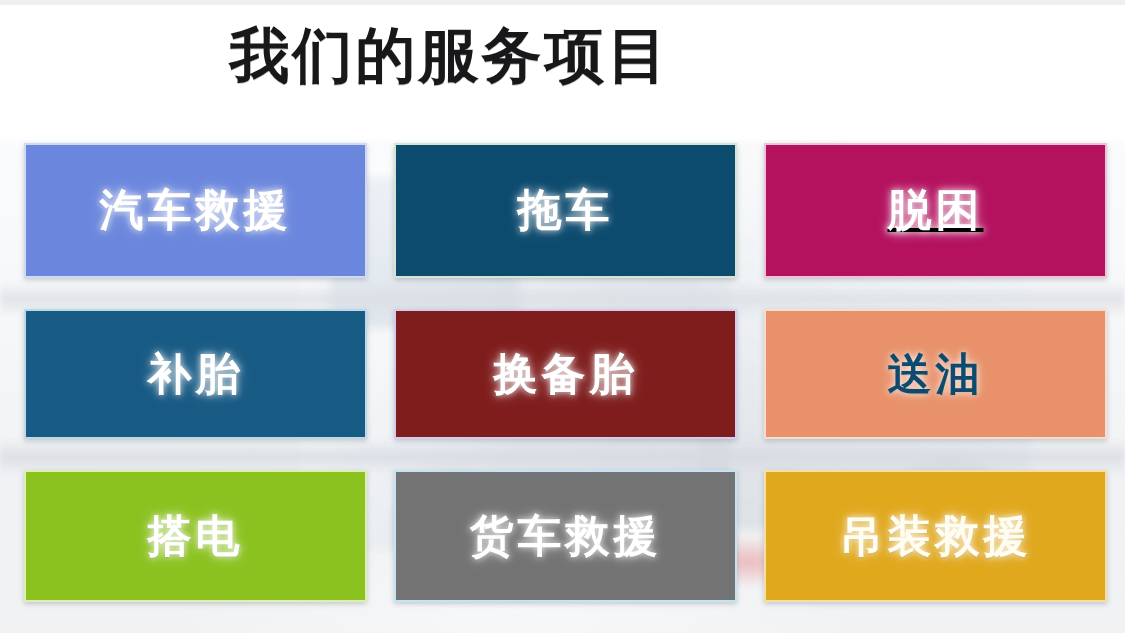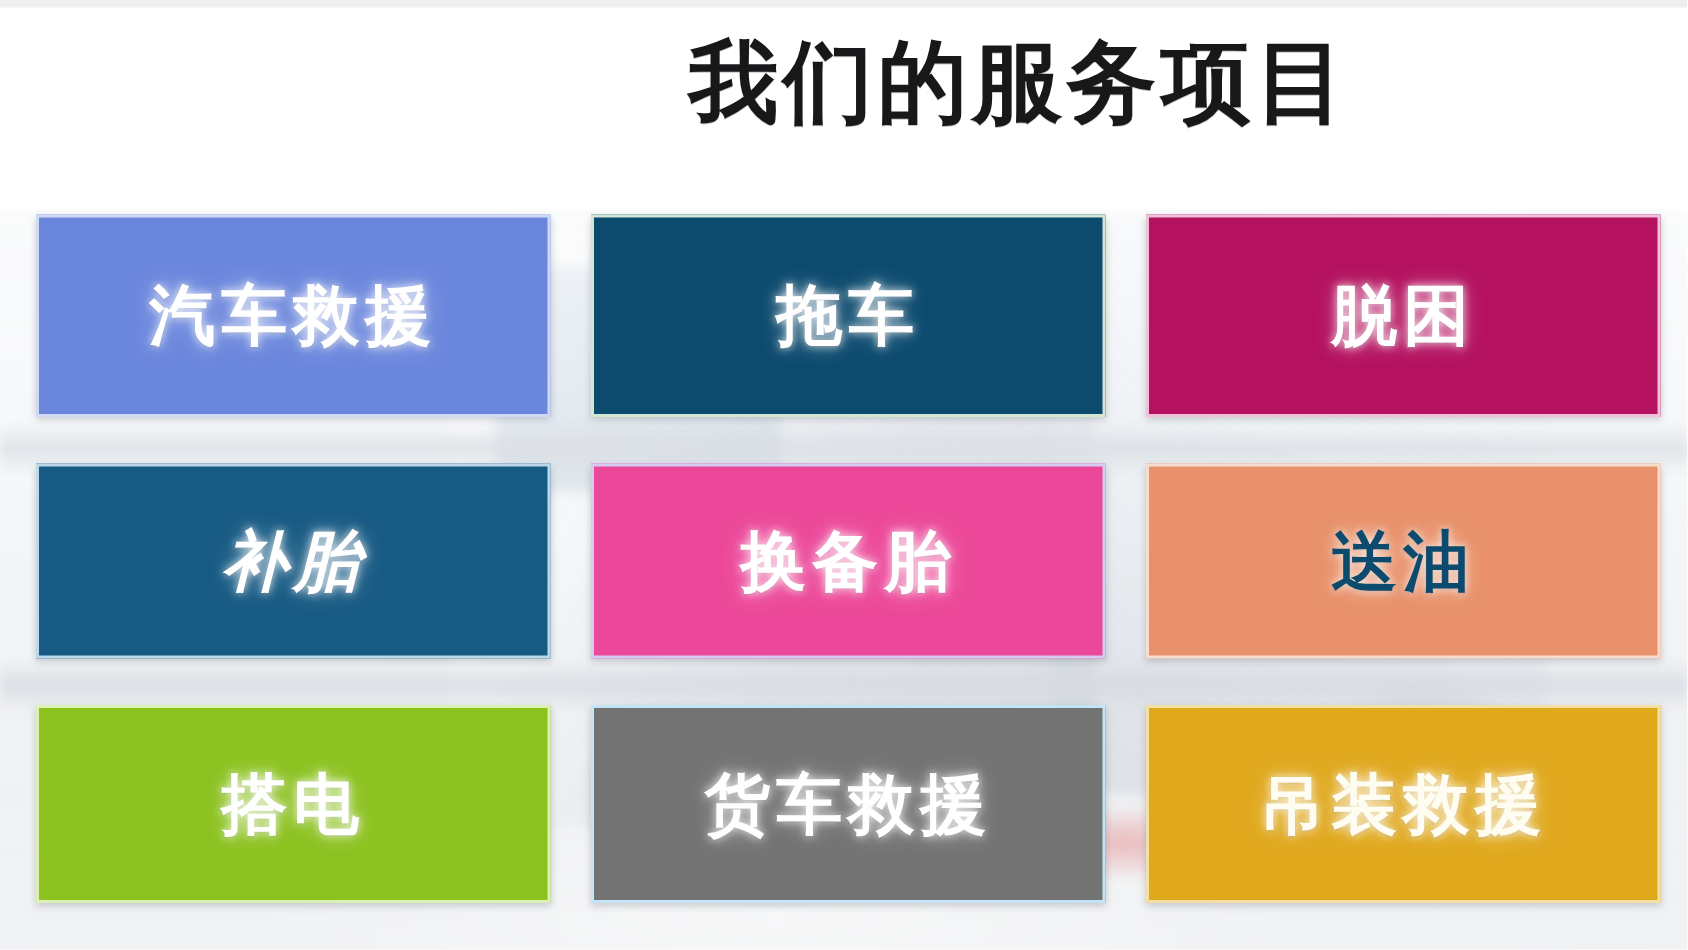--- a/index.html
+++ b/index.html
@@ -138,21 +138,21 @@
     left: 0; top: 0; width: 1125px; height: 5px;
     background: #efeff1;
   }
 
   
   #page-title {
     position: absolute;
     left: 0;
     top: 22px;
     width: 900px;
-    text-align: right;
+    text-align: center;
     font-size: 60px;
     line-height: 1.1;
     font-weight: bold;
     color: #18181a;
     letter-spacing: 3px;
     font-family: "DejaVu Sans", "Liberation Sans", sans-serif;
     text-shadow: 0 1px 0 rgba(0,0,0,0.22);
     white-space: nowrap;
   }
 
@@ -215,27 +215,27 @@
 
   <div id="page-title">我们的服务项目</div>
 
   <div id="tile-grid">
       <div class="tile" style="background: rgb(107, 135, 221); border-color: rgb(207, 217, 244);">
         <span class="tile-label" style="color: rgb(255, 255, 255);">汽车救援</span>
       </div>
       <div class="tile" style="background: #0c4a6e; border-color: rgb(210, 230, 211);">
         <span class="tile-label" style="color: rgb(255, 255, 255);">拖车</span>
       </div>
-      <div class="tile" style="background: rgb(180, 17, 95); border-color: rgb(240, 194, 217);">
+      <div class="tile" style="background: rgb(180, 17, 95); border-color: rgb(240, 194, 217); text-decoration: underline;">
         <span class="tile-label" style="color: rgb(255, 255, 255);">脱困</span>
       </div>
       <div class="tile" style="background: rgb(23, 90, 132); border-color: rgb(188, 217, 234);">
-        <span class="tile-label" style="color: rgb(255, 255, 255); font-style: italic;">补胎</span>
-      </div>
-      <div class="tile" style="background: #ec4899; border-color: rgb(213, 203, 242);">
+        <span class="tile-label" style="color: rgb(255, 255, 255);">补胎</span>
+      </div>
+      <div class="tile" style="background: #7f1d1d; border-color: rgb(213, 203, 242);">
         <span class="tile-label" style="color: rgb(255, 255, 255);">换备胎</span>
       </div>
       <div class="tile" style="background: rgb(232, 145, 106); border-color: rgb(247, 221, 208);">
         <span class="tile-label" style="color: #0c4a6e; text-align: center;">送油</span>
       </div>
       <div class="tile" style="background: rgb(140, 194, 32); border-color: rgb(220, 239, 182); justify-content: center;">
         <span class="tile-label" style="color: rgb(255, 255, 255);">搭电</span>
       </div>
       <div class="tile" style="background: #737373; border-color: rgb(195, 228, 247);">
         <span class="tile-label" style="color: rgb(255, 255, 255);">货车救援</span>

